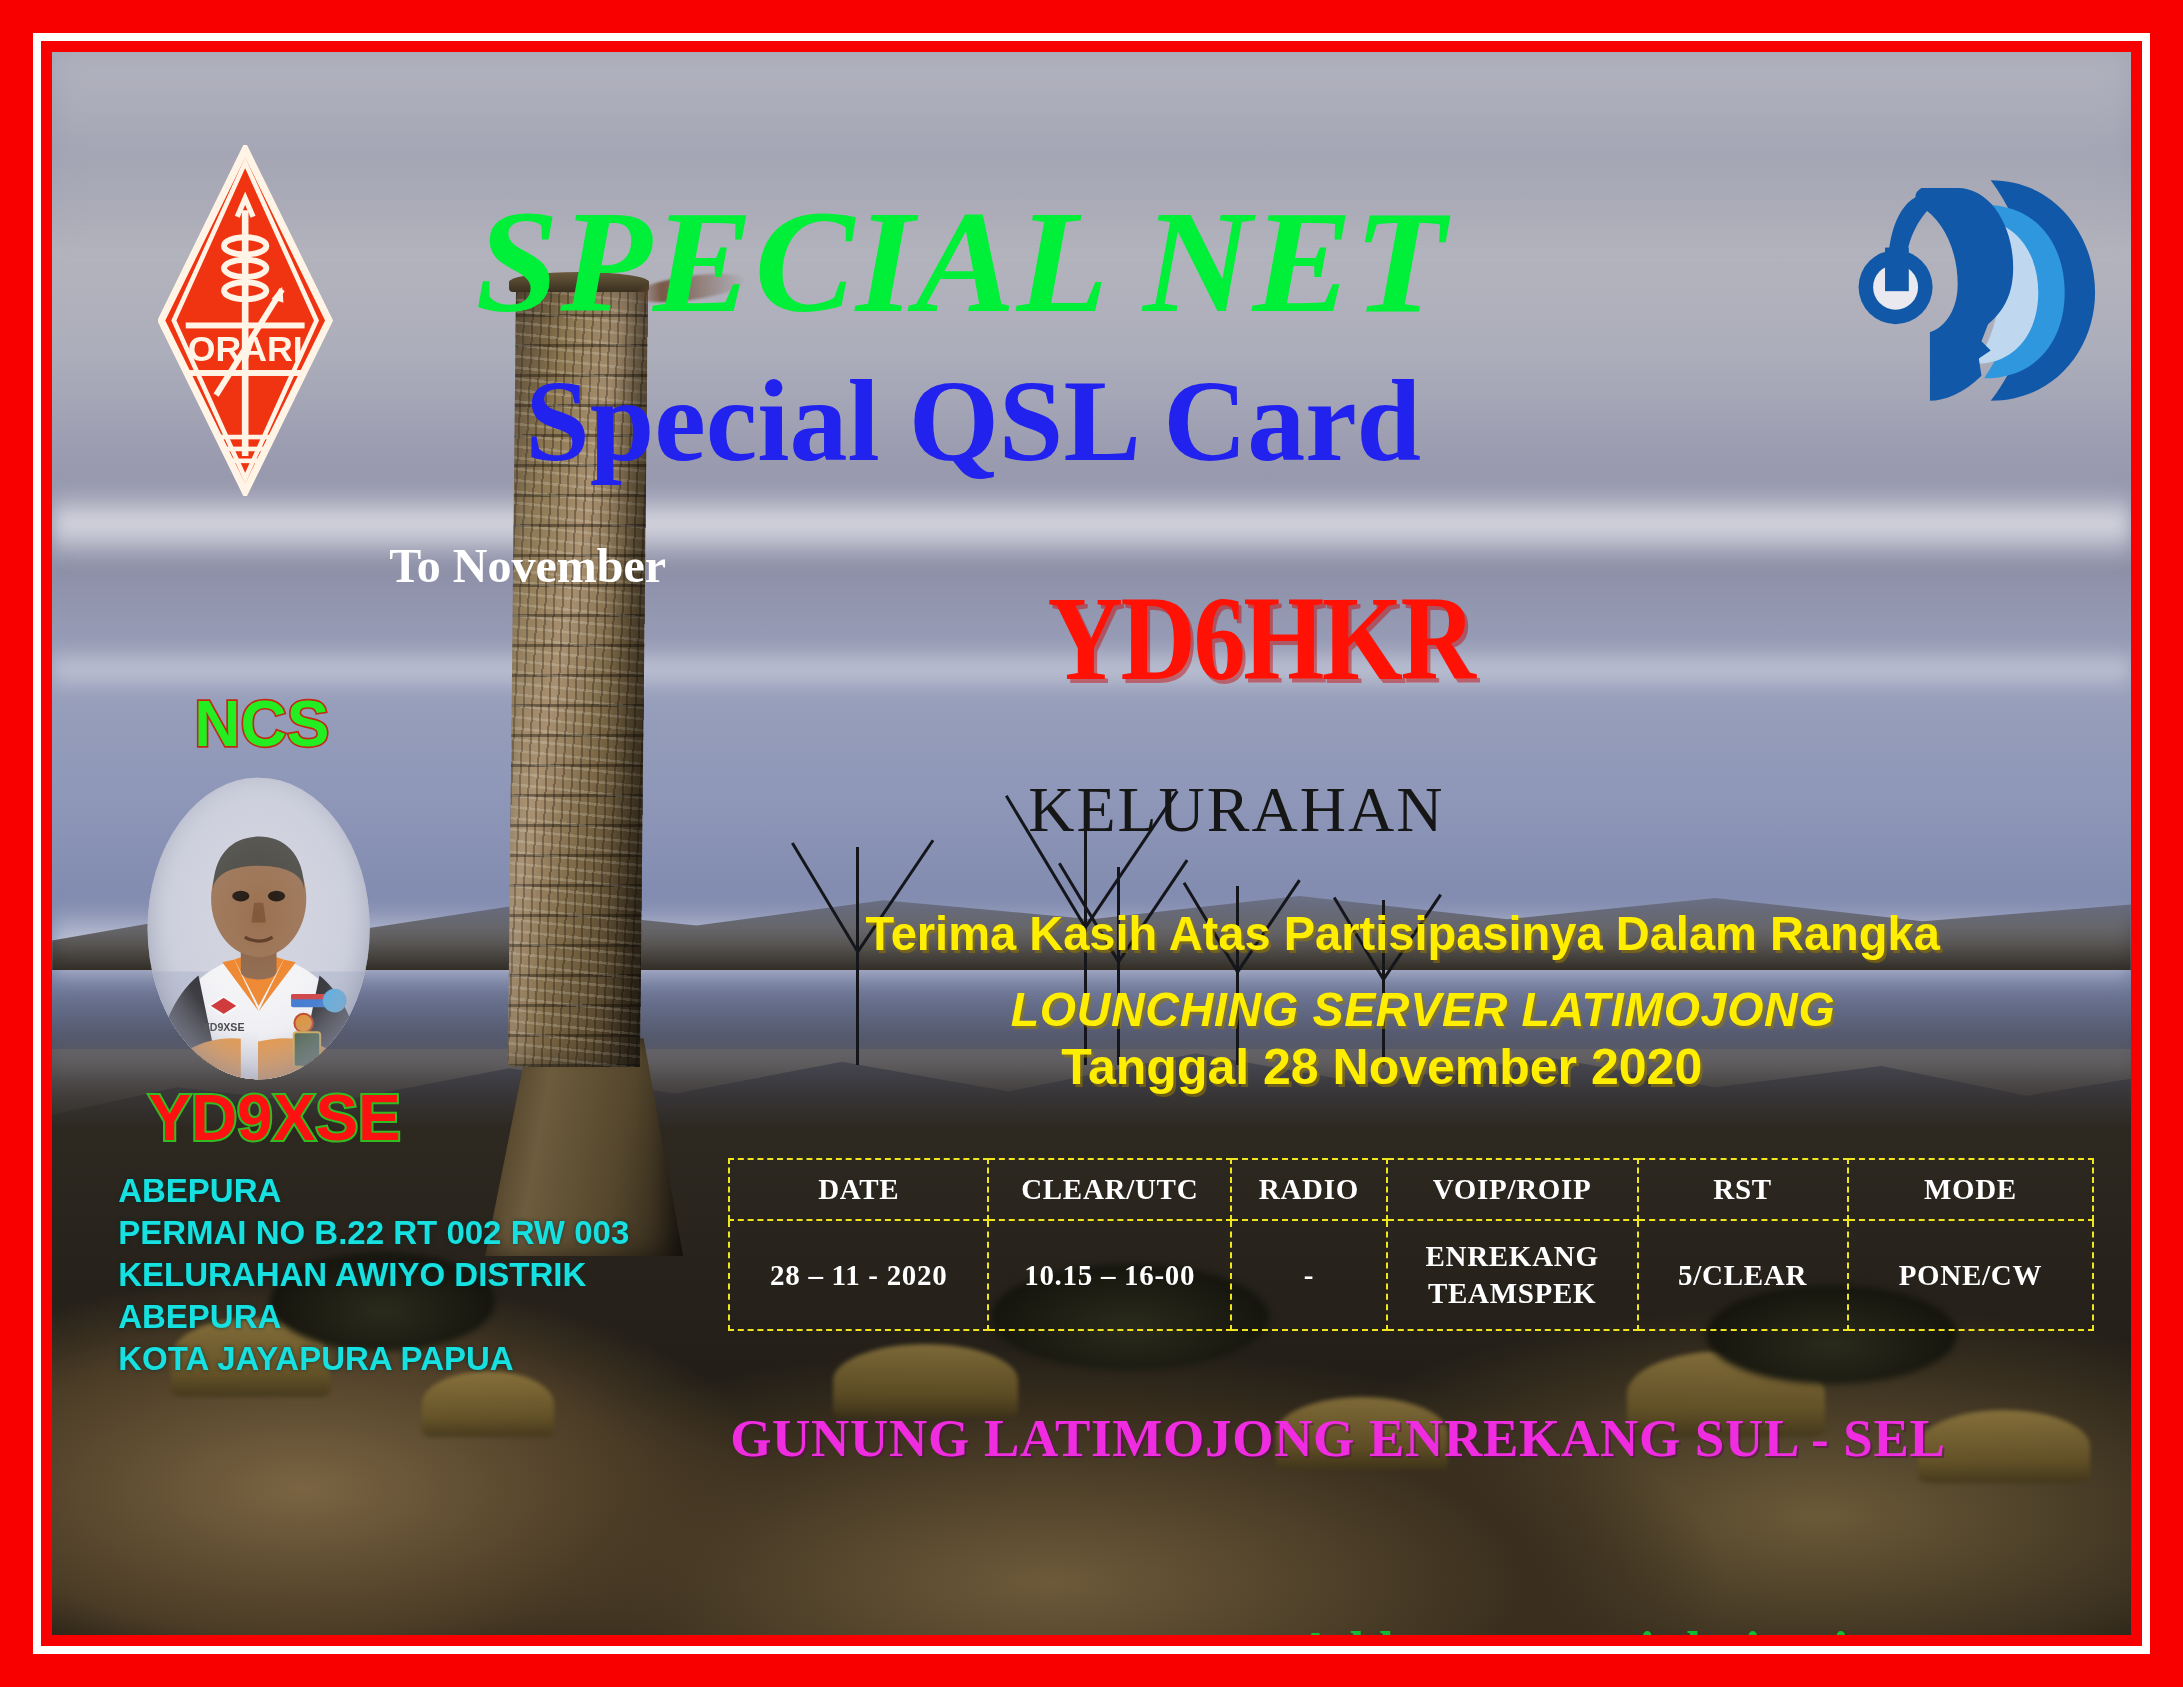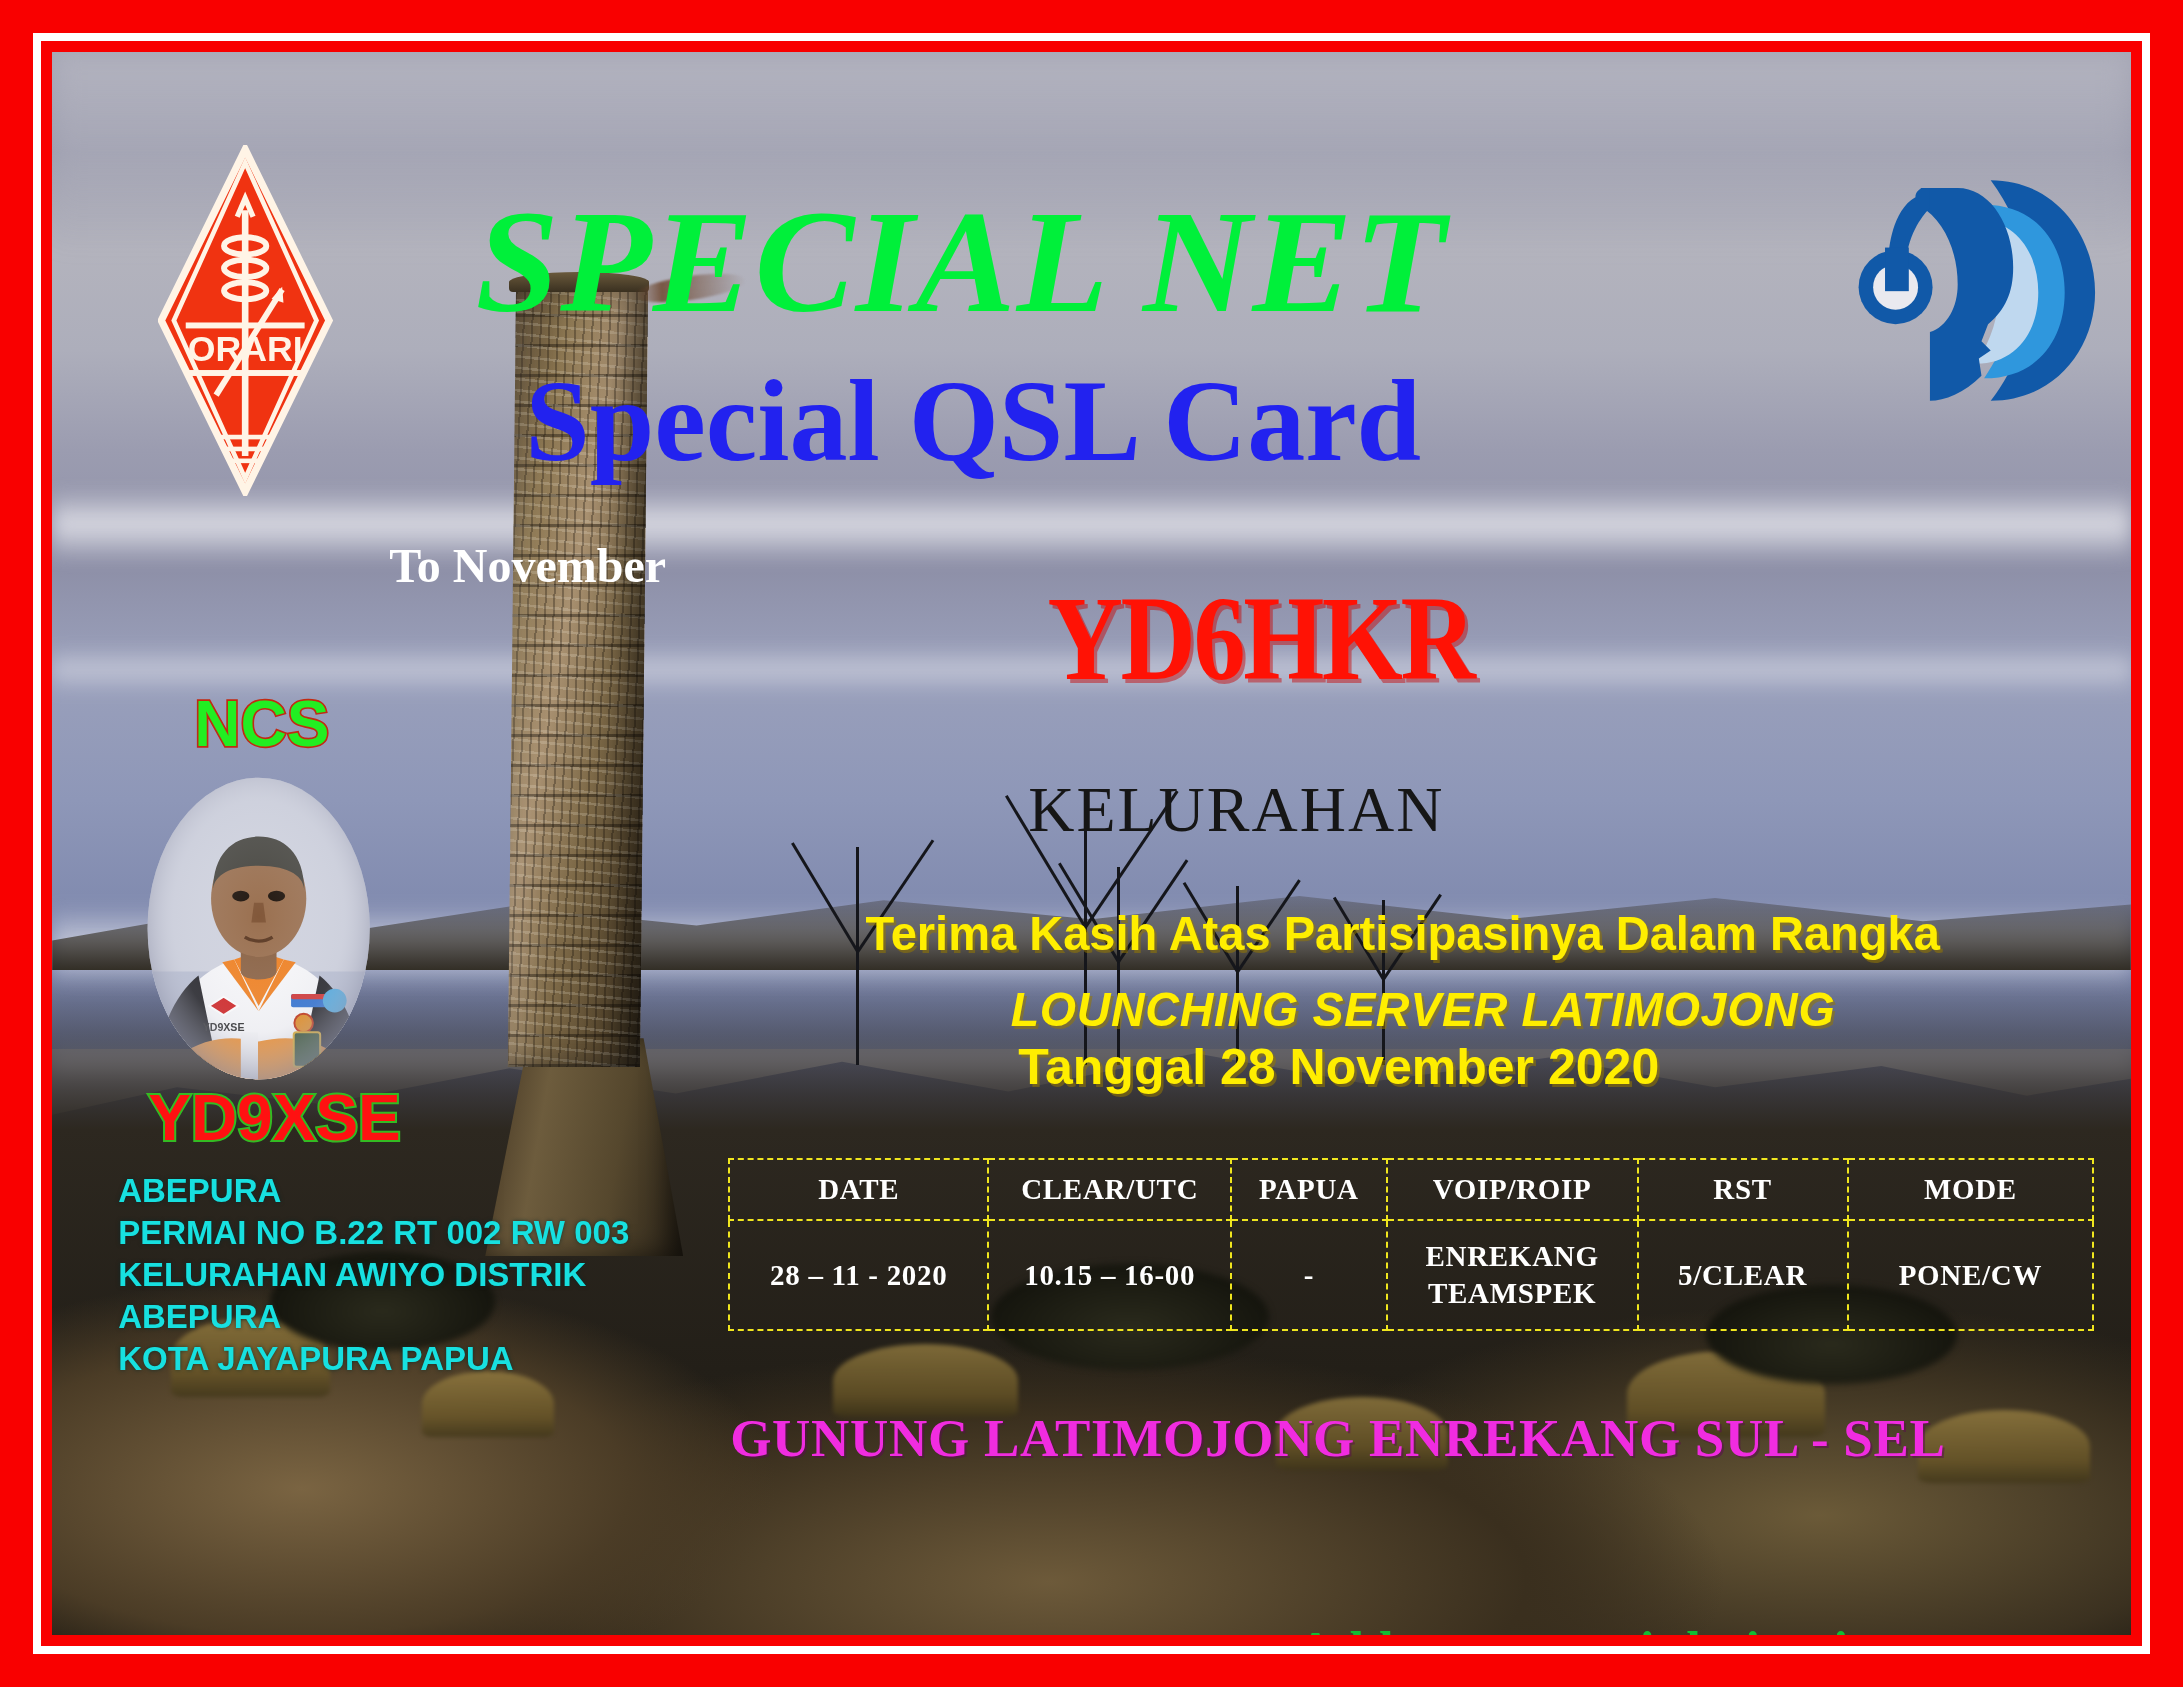--- a/index.html
+++ b/index.html
@@ -267,21 +267,21 @@
 
   
   .ylw {
     font-family:"Liberation Sans", sans-serif;
     font-weight:bold;
     color:#ffee00;
     text-shadow: 2.6px 2.6px 0 rgba(150,120,0,.55);
   }
   .thanks  { left:791px; top:853px; font-size:49px; transform:scaleX(.96); }
   .lounch  { left:946px; top:930px; font-size:48px; font-style:italic; letter-spacing:0.7px; transform:scaleX(.97); }
-  .tanggal { left:966px; top:986px; font-size:50px; }
+  .tanggal { left:1009px; top:986px; font-size:50px; }
 
   
   .qso-table {
     position:absolute; left:676px; top:1106px;
     width:1366px; height:171px;
     border-collapse:collapse;
     table-layout:fixed;
   }
   .qso-table td {
     border:2px dashed #f0e61e;
@@ -477,21 +477,21 @@
 
      <div class="ov ylw thanks">Terima Kasih Atas Partisipasinya Dalam Rangka</div>
      <div class="ov ylw lounch">LOUNCHING SERVER LATIMOJONG</div>
      <div class="ov ylw tanggal">Tanggal  28  November  2020</div>
 
      <table class="qso-table">
        <thead>
          <tr>
            <td class="c-date">DATE</td>
            <td class="c-time">CLEAR/UTC</td>
-           <td class="c-freq">PAPUA</td>
+           <td class="c-freq">RADIO</td>
            <td class="c-voip">VOIP/ROIP</td>
            <td class="c-rst">RST</td>
            <td class="c-mode">MODE</td>
          </tr>
        </thead>
        <tbody>
          <tr>
            <td>28 – 11 - 2020</td>
            <td>10.15 – 16-00</td>
            <td>-</td>

